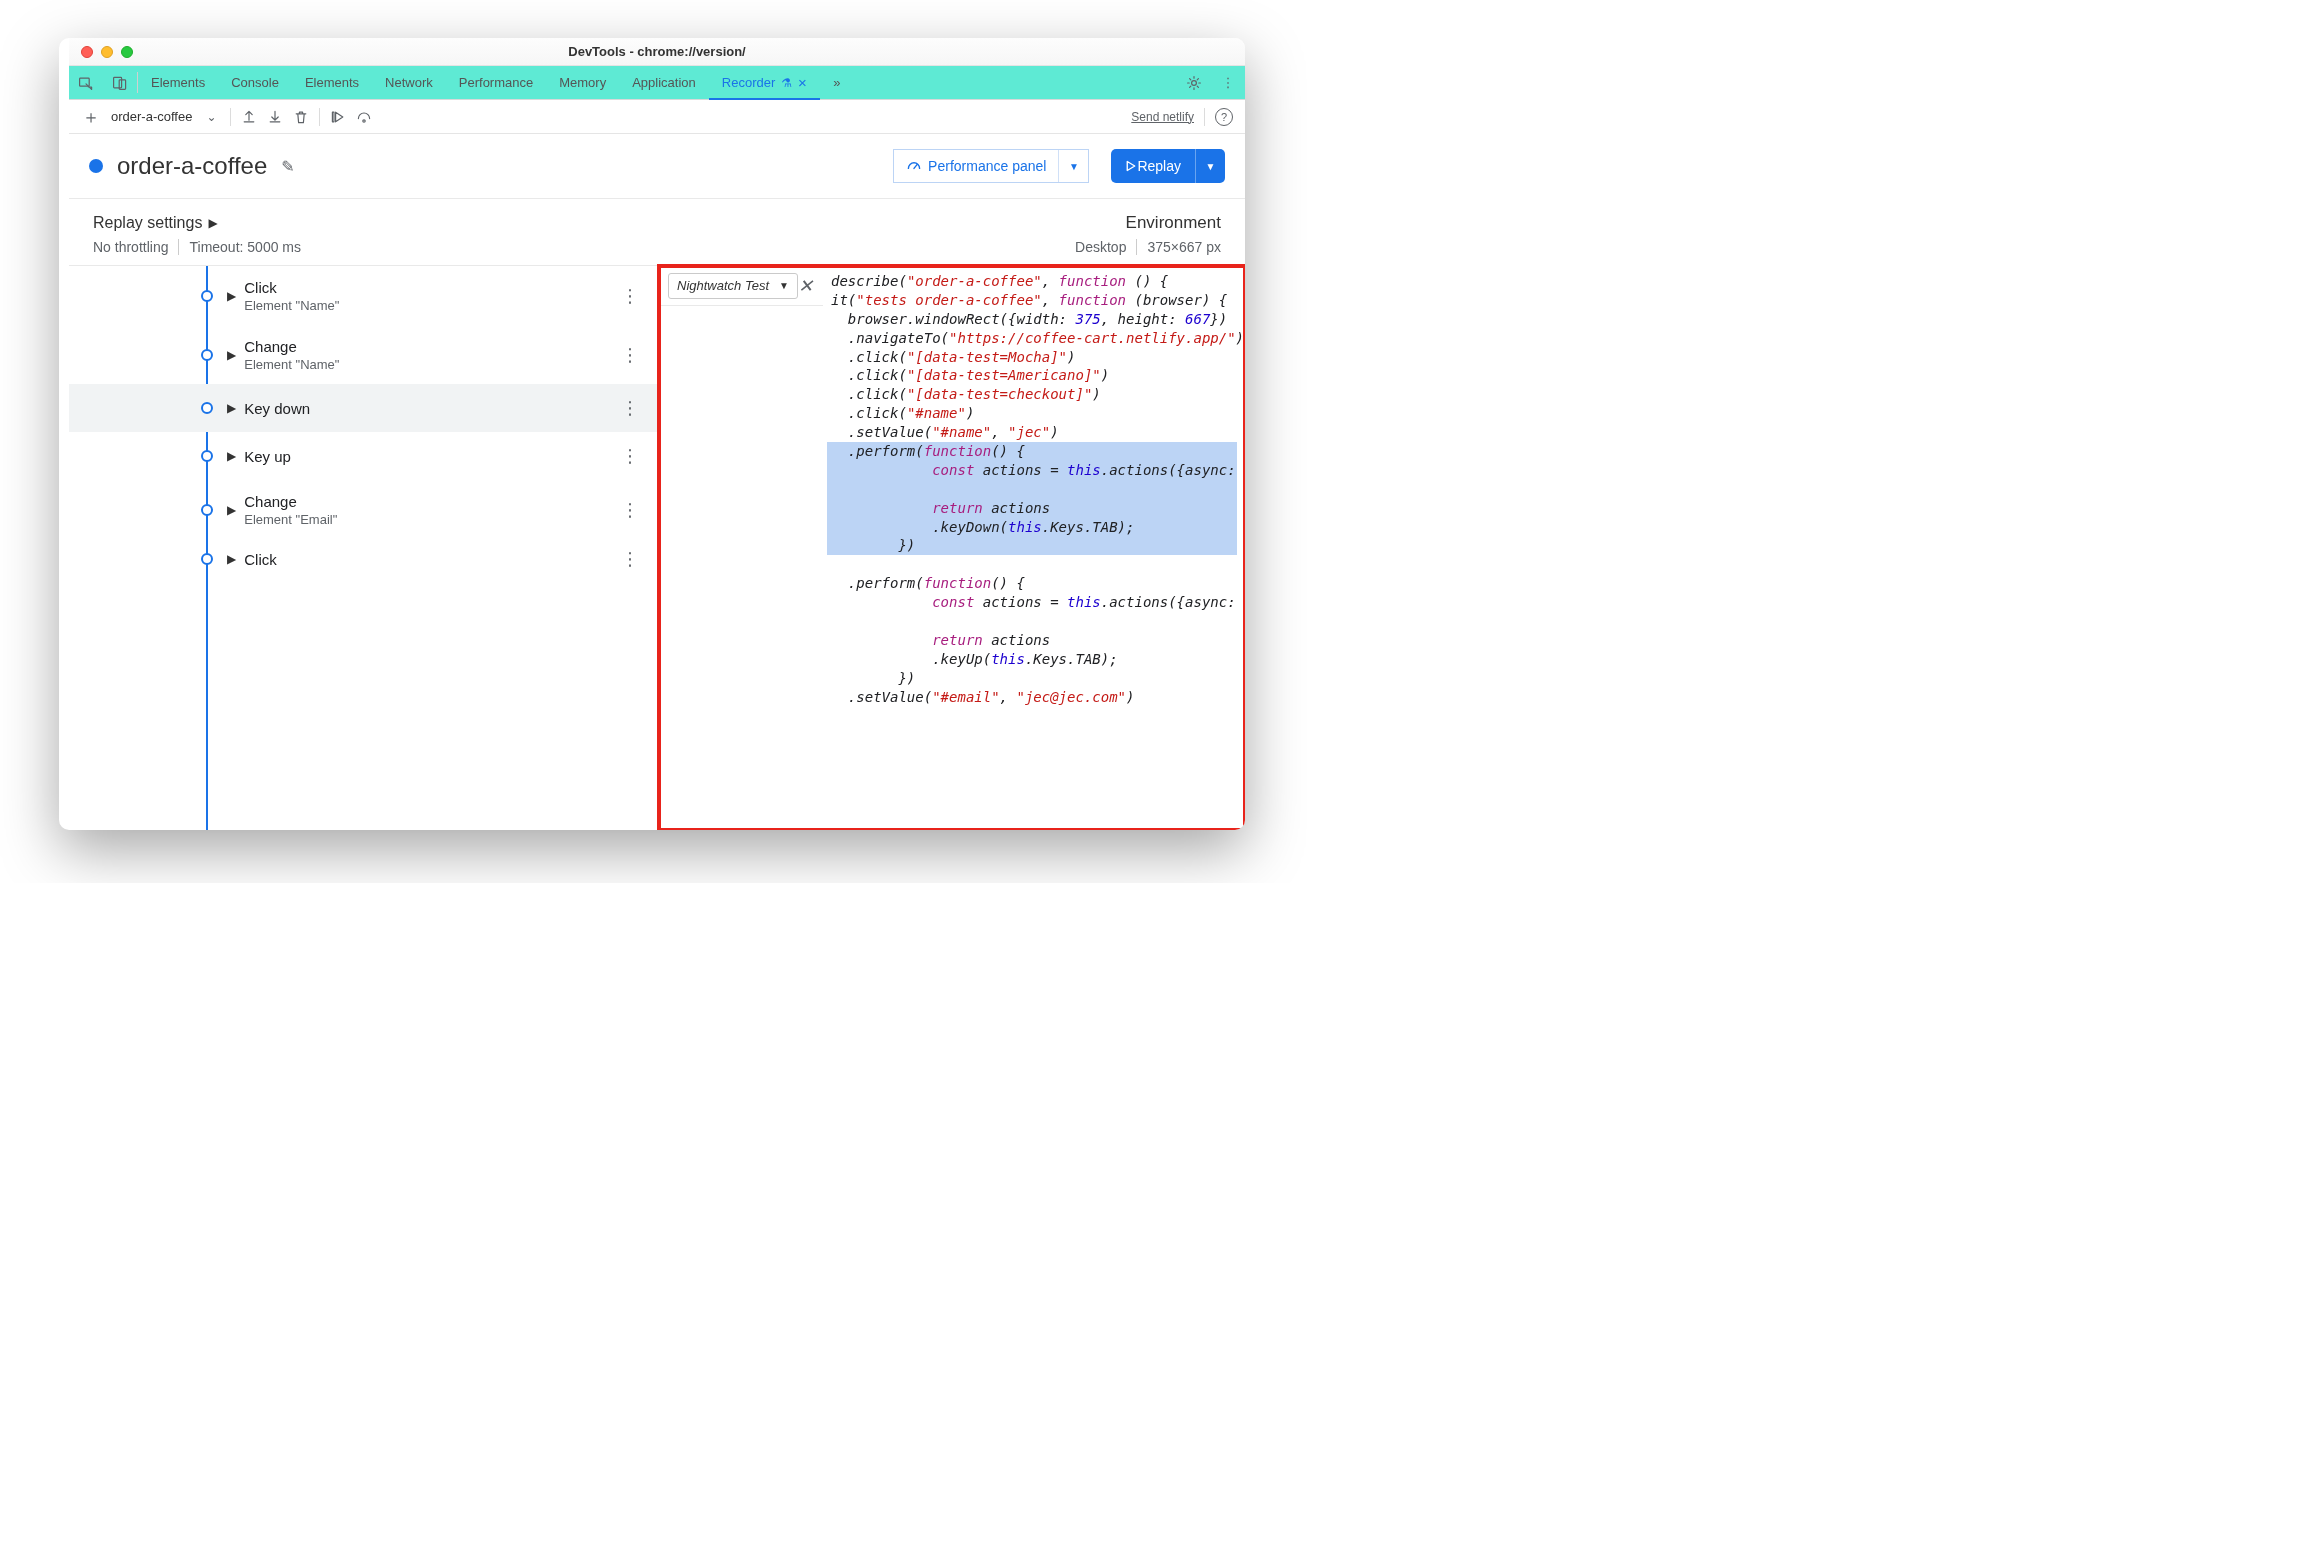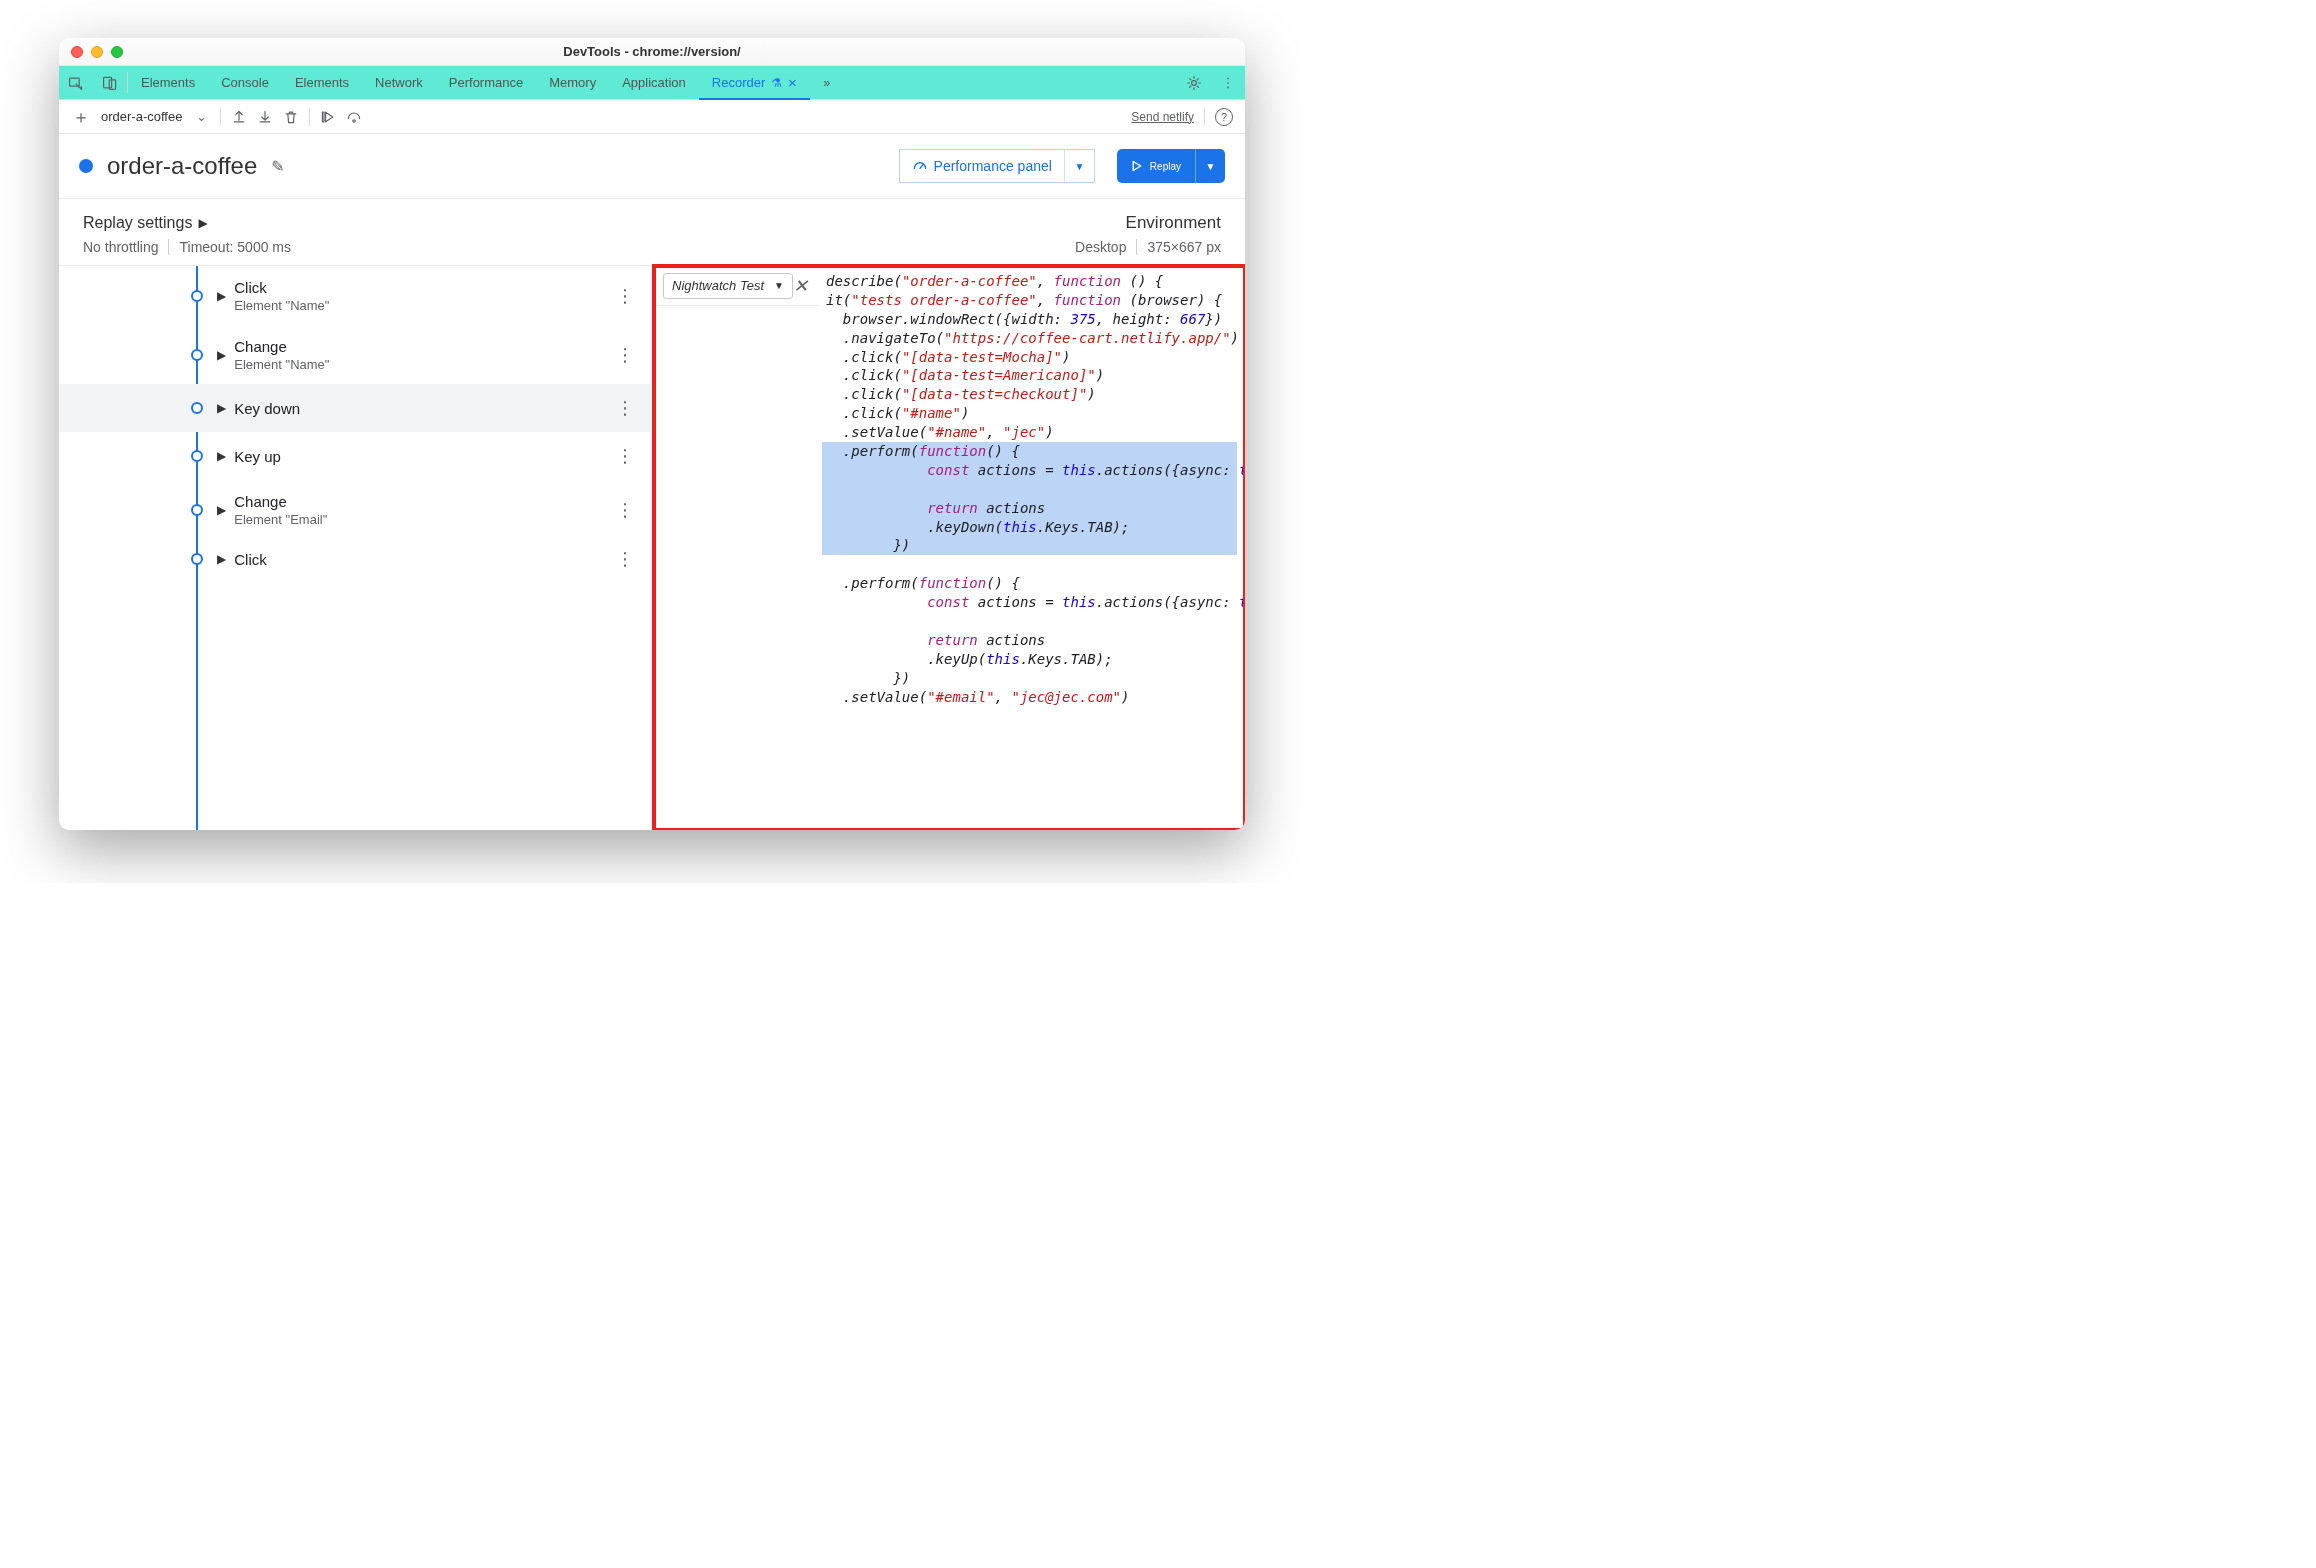--- a/index.html
+++ b/index.html
@@ -16,20 +16,21 @@
   left: 59px;
   top: 38px;
   width: 1186px;
   height: 792px;
   background: #fff;
   border-radius: 10px;
   box-shadow: 0 20px 59px rgba(0,0,0,0.35);
   display: flex;
   flex-direction: column;
   overflow: hidden;
+  padding-left: 10px;
 }
 
 .titlebar {
   height: 28px;
   display: flex;
   align-items: center;
   padding: 0 12px;
   background: linear-gradient(#fdfdfd,#f6f6f6);
   border-bottom: 1px solid #e4e4e4;
   position: relative;
@@ -94,21 +95,21 @@
   border-bottom:1px solid #e9e9e9;
 }
 .rec-title-row .dot { width:14px; height:14px; border-radius:50%; background:#1a73e8; }
 .rec-title-row .title { font-size:24px; color:#333; }
 .rec-title-row .pen { color:#5f6368; font-size:16px; }
 .rec-title-row .rtspacer { flex:1; }
 .perf-group { display:flex; border:1px solid #bcd4f5; border-radius:0; overflow:hidden; height:34px; }
 .perf-btn { display:flex; align-items:center; gap:6px; padding:0 12px; background:#fff; color:#1a73e8; font-size:14px; border:none; }
 .perf-dd { width:30px; display:flex; align-items:center; justify-content:center; border-left:1px solid #d0e0f7; color:#1a73e8; font-size:10px;}
 .replay-group { display:flex; border-radius:5px; overflow:hidden; height:34px; margin-left:8px;}
-.replay-btn { display:flex; align-items:center; gap:7px; padding:0 14px; background:#1a73e8; color:#fff; font-size:10px; font-weight:500; border:none; }
+.replay-btn { display:flex; align-items:center; padding:0 14px; background:#1a73e8; color:#fff; font-size:14px; font-weight:500; border:none; }
 .replay-dd { width:30px; display:flex; align-items:center; justify-content:center; background:#1a73e8; color:#fff; font-size:10px; border-left:1px solid rgba(255,255,255,0.35);}
 
 .settings-block { padding:14px 24px 10px 24px; border-bottom:1px solid #e9e9e9;}
 .settings-row1 { display:flex; align-items:center; font-size:16px; color:#333; }
 .settings-row1 .chev { font-size:12px; margin-left:6px; color:#333; }
 .settings-row1 .spacer { flex:1; }
 .settings-row1 .env-label { font-size:17px; color:#333; }
 .settings-row2 { display:flex; align-items:center; font-size:14px; color:#5f6368; margin-top:6px; gap:10px;}
 .settings-row2 .vline { width:1px; height:16px; background:#ccc; }
 .settings-row2 .spacer { flex:1; }

